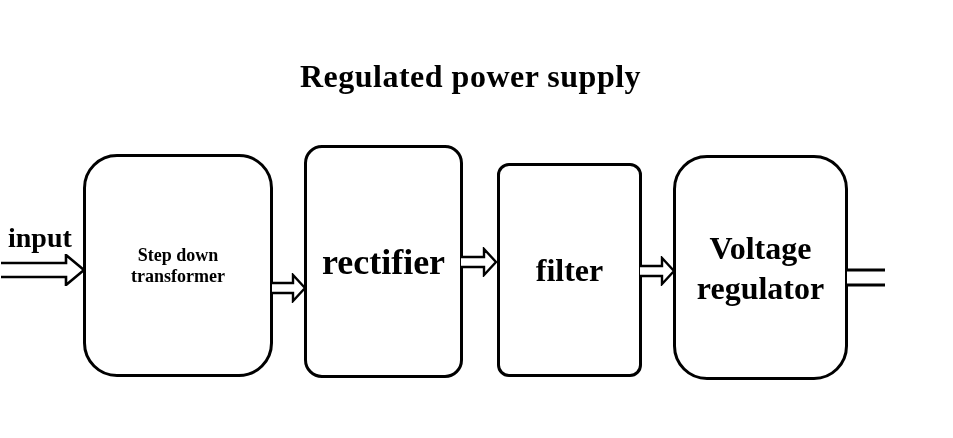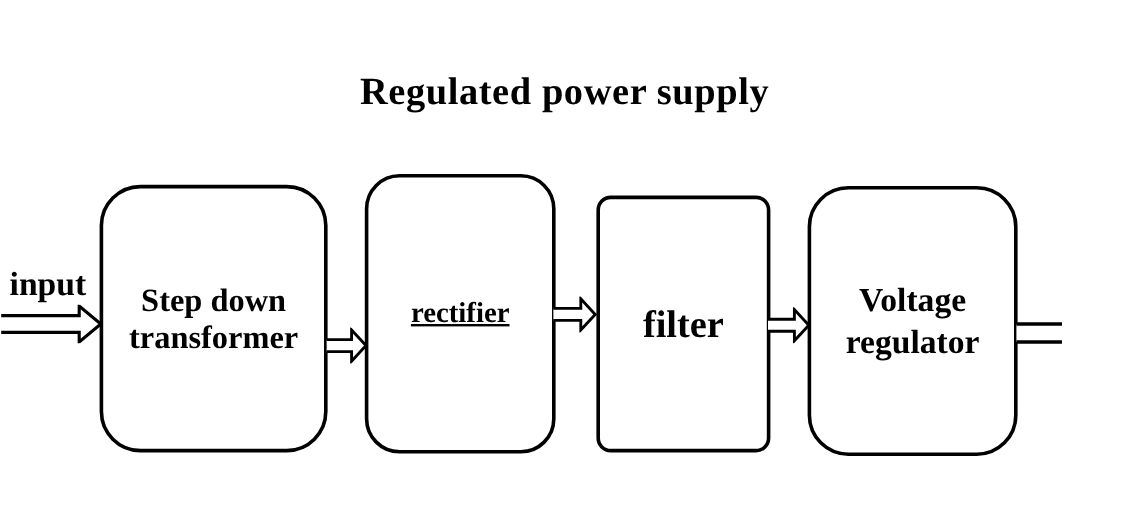--- a/index.html
+++ b/index.html
@@ -35,42 +35,41 @@
     display: flex;
     align-items: center;
     justify-content: center;
     text-align: center;
     font-weight: bold;
   }
   .block-1 {
     left: 83px; top: 154px;
     width: 190px; height: 223px;
     border-radius: 34px;
-    font-size: 27px;
+    font-size: 18px;
     line-height: 1.12;
     padding: 0 8px;
   }
   .block-2 {
     left: 304px; top: 145px;
     width: 159px; height: 233px;
-    border-radius: 29px;
-    font-size: 24px;
-    text-decoration: underline;
+    border-radius: 18px;
+    font-size: 36px;
   }
   .block-3 {
     left: 497px; top: 163px;
     width: 145px; height: 214px;
     border-radius: 12px;
     font-size: 32px;
   }
   .block-4 {
     left: 673px; top: 155px;
     width: 175px; height: 225px;
     border-radius: 34px;
-    font-size: 28px;
+    font-size: 32px;
     line-height: 1.25;
     padding: 0 8px;
   }
   .flow-label {
     position: absolute;
     font-size: 28px;
     font-weight: bold;
     white-space: nowrap;
   }
   .label-input {

